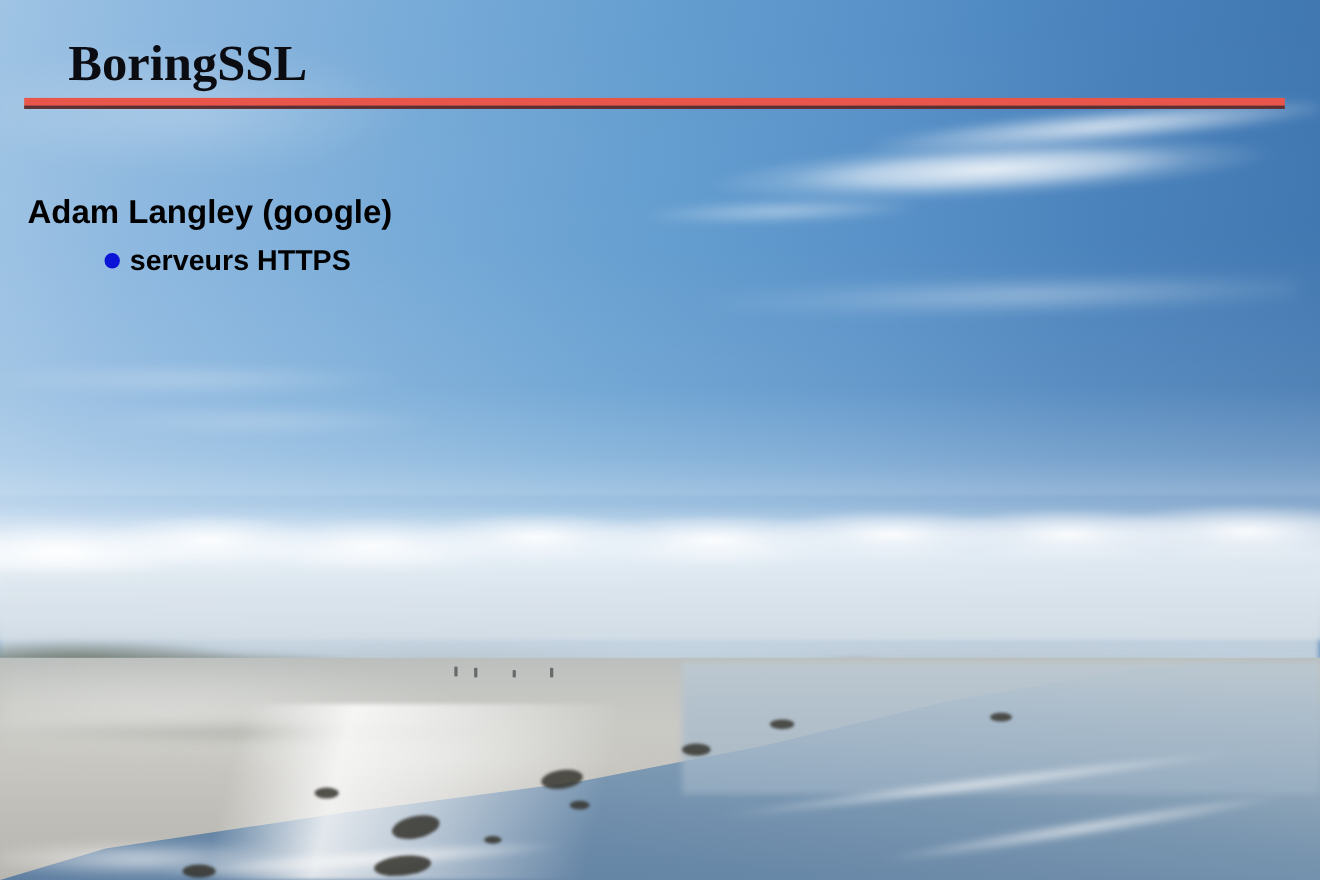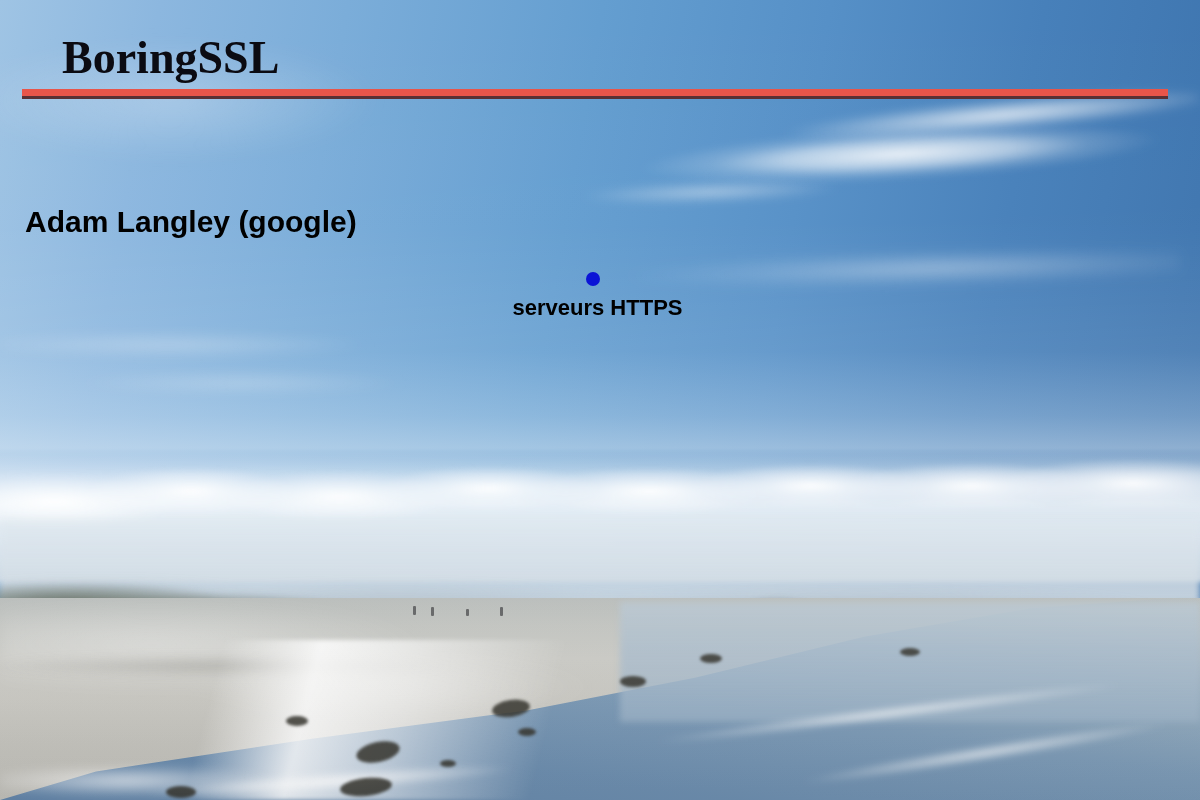--- a/index.html
+++ b/index.html
@@ -325,41 +325,39 @@
     width: 1100px;
   }
 
   .bullet-row {
     position: relative;
     display: flex;
     align-items: center;
     color: #000000;
     font-weight: bold;
     white-space: nowrap;
-    margin-top: 28px;
   }
 
   .level-0 {
     margin-left: 25px;
     font-size: 30px;
     line-height: 40px;
     height: 40px;
   }
   .level-1 {
     margin-left: 50px;
     font-size: 28px;
     line-height: 44px;
     height: 44px;
   }
   .level-2 {
     margin-left: 95px;
-    font-size: 22px;
+    font-size: 26px;
     line-height: 44px;
     height: 44px;
-    flex-direction: column;
   }
 
   .dot {
     display: inline-block;
     border-radius: 50%;
     flex: 0 0 auto;
   }
   .dot-red {
     width: 17px; height: 17px;
     background: #fb0000;

